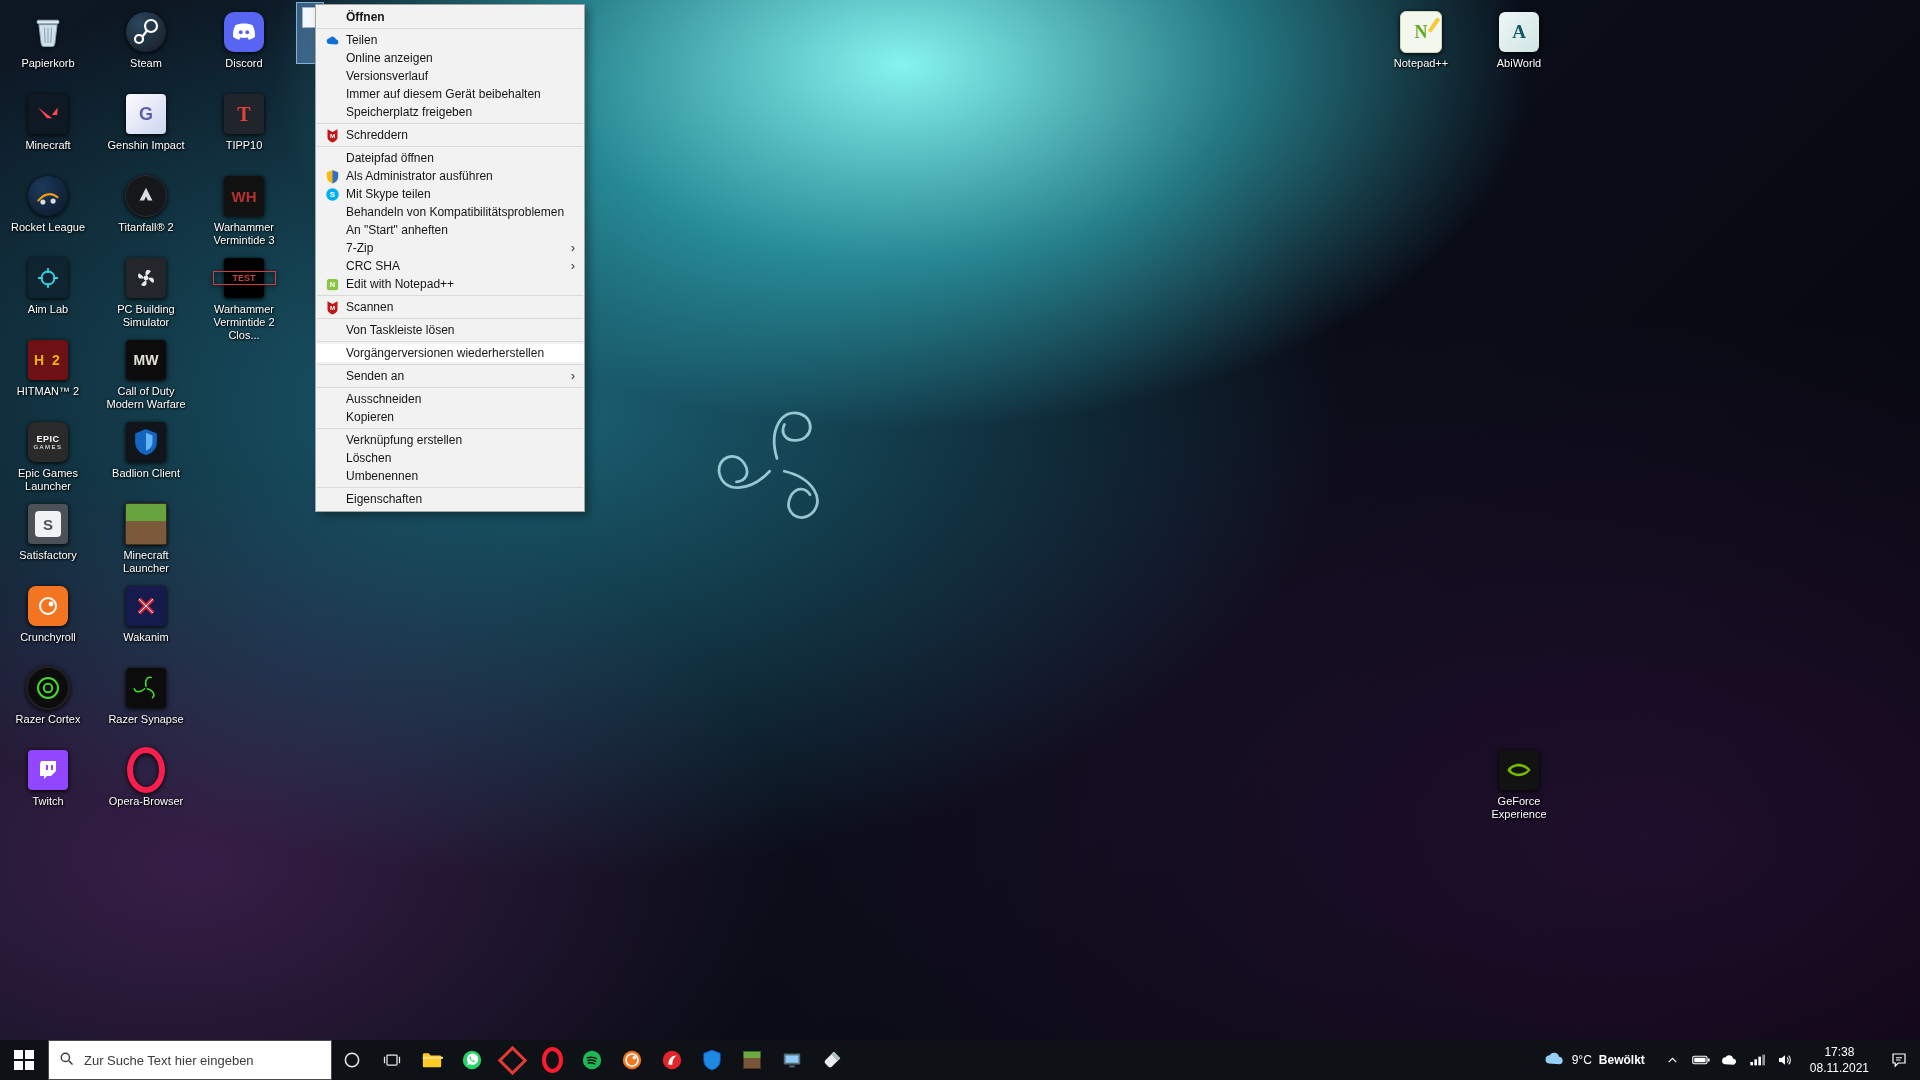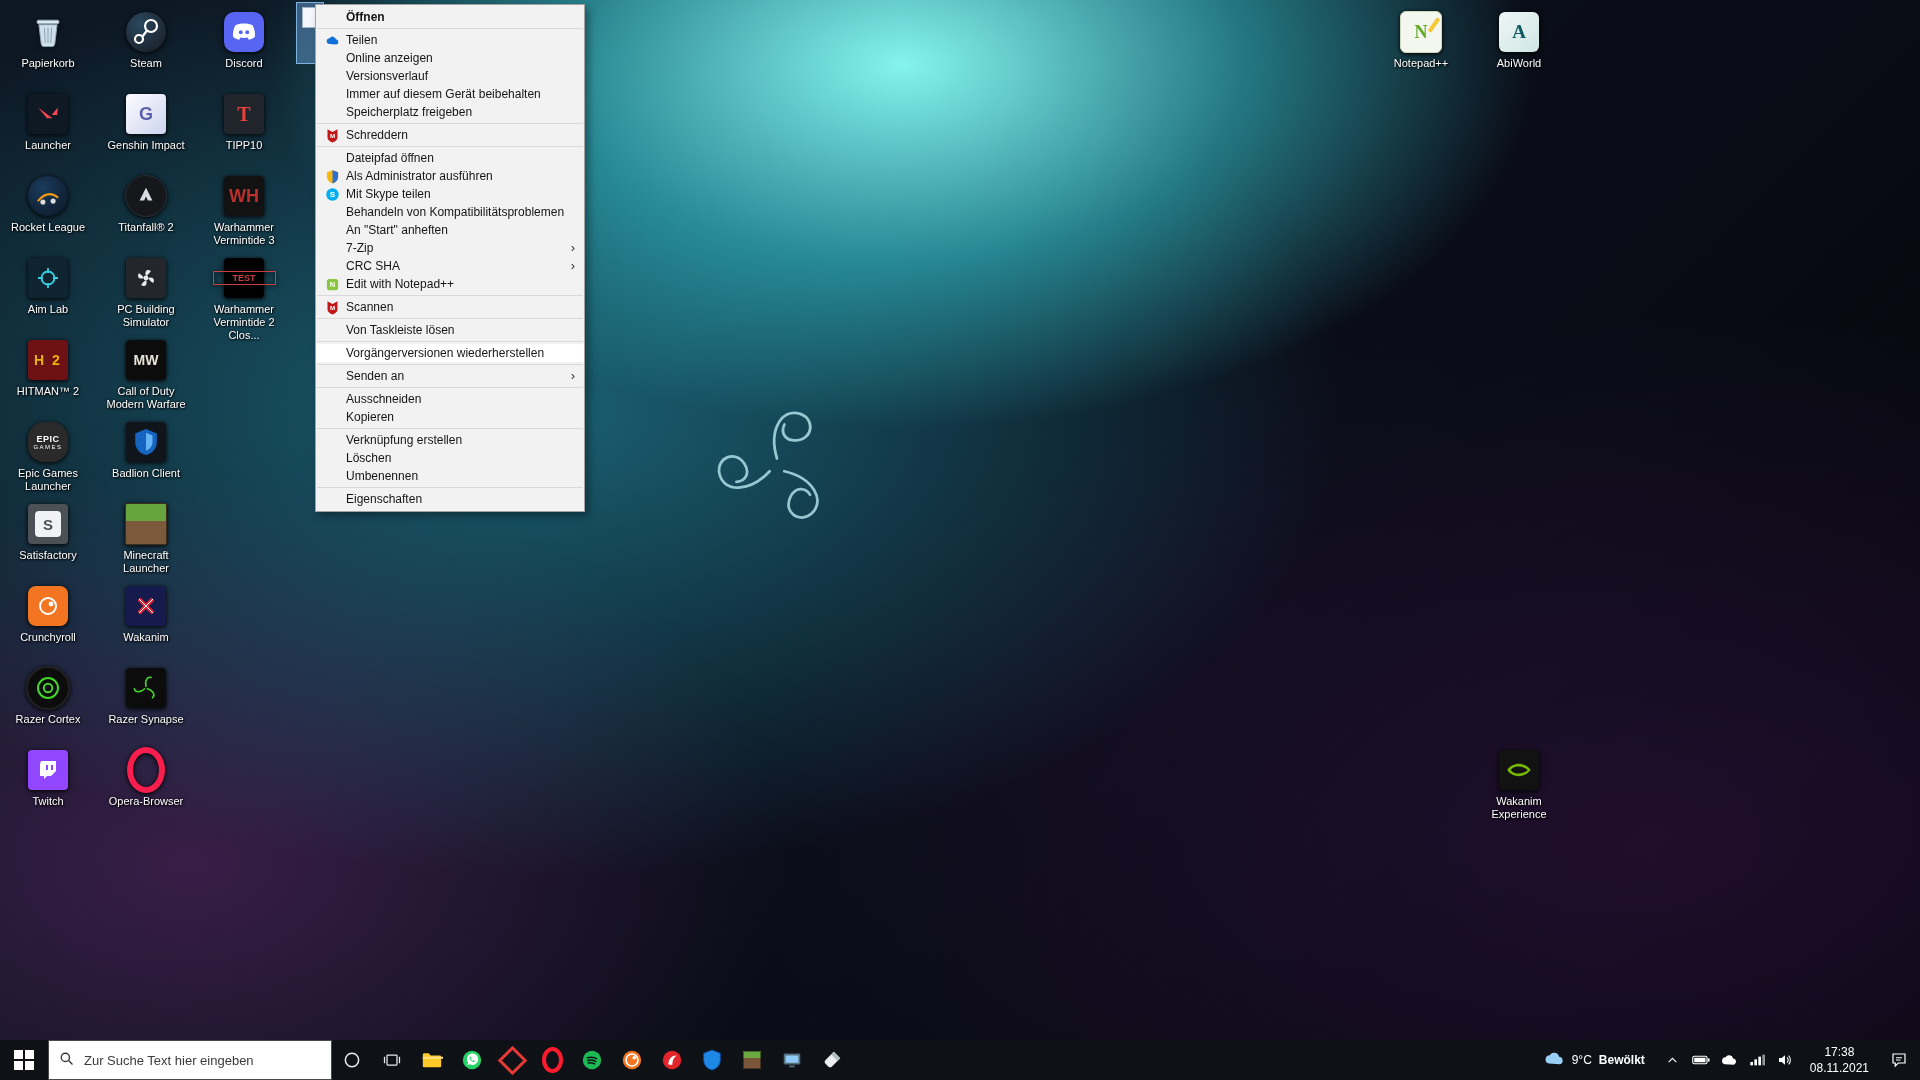--- a/index.html
+++ b/index.html
@@ -107,21 +107,21 @@
   </div>
       <div class="desk-icon" style="left:4px;top:92px">
     <div class="tile">
           <div class="tile-sq" style="background:#0f1923">
             <svg viewBox="0 0 24 24" width="26">
               <path d="M3 6 l8 10 h5 Z" fill="#ff4655"></path>
               <path d="M21 6 l-5.5 7 h5 Z" fill="#ff4655"></path>
             </svg>
           </div>
         </div>
-    <div class="desk-label">Launcher</div>
+    <div class="desk-label">Minecraft</div>
   </div>
       <div class="desk-icon" style="left:102px;top:92px">
     <div class="tile">
           <div class="tile-sq" style="background:linear-gradient(135deg,#fdfbff,#cdd5ef);color:#5a5fa8;font-weight:bold;font-size:18px">G</div>
         </div>
     <div class="desk-label">Genshin Impact</div>
   </div>
       <div class="desk-icon" style="left:200px;top:92px">
     <div class="tile">
           <div class="tile-sq" style="background:#20242b">
@@ -148,21 +148,21 @@
             <svg viewBox="0 0 24 24" width="22">
               <path d="M12 3 L19 17 H14 L12 12.5 L10 17 H5 Z" fill="#d9dde2"></path>
             </svg>
           </div>
         </div>
     <div class="desk-label">Titanfall® 2</div>
   </div>
       <div class="desk-icon" style="left:200px;top:174px">
     <div class="tile">
           <div class="tile-sq" style="background:#121212">
-            <span style="color:#b8312f;font-weight:bold;font-size:18px">WH</span>
+            <span style="color:#b8312f;font-weight:bold;font-size:15px">WH</span>
           </div>
         </div>
     <div class="desk-label">Warhammer Vermintide 3</div>
   </div>
       <div class="desk-icon" style="left:4px;top:256px">
     <div class="tile">
           <div class="tile-sq" style="background:#0e2430">
             <svg viewBox="0 0 24 24" width="24">
               <circle cx="12" cy="12" r="6.5" fill="none" stroke="#35d0e0" stroke-width="1.8"></circle>
               <path d="M12 2v5 M12 17v5 M2 12h5 M17 12h5" stroke="#35d0e0" stroke-width="1.8"></path>
@@ -204,21 +204,21 @@
       <div class="desk-icon" style="left:102px;top:338px">
     <div class="tile">
           <div class="tile-sq" style="background:#0c0c0c">
             <span style="font-weight:bold;font-size:14px;color:#e6e2d8">MW</span>
           </div>
         </div>
     <div class="desk-label">Call of Duty Modern Warfare</div>
   </div>
       <div class="desk-icon" style="left:4px;top:420px">
     <div class="tile">
-          <div class="tile-sq" style="background:#2a2a2a;border-radius:16px">
+          <div class="tile-sq" style="background:#2a2a2a;border-radius:8px">
             <span style="color:#fff;font-weight:bold;font-size:9px;letter-spacing:.5px">EPIC</span>
             <span style="color:#fff;font-size:6px;letter-spacing:1.5px">GAMES</span>
           </div>
         </div>
     <div class="desk-label">Epic Games Launcher</div>
   </div>
       <div class="desk-icon" style="left:102px;top:420px">
     <div class="tile">
           <div class="tile-sq" style="background:#10151c">
             <svg viewBox="0 0 24 26" width="26">
@@ -328,21 +328,21 @@
     <div class="desk-label">AbiWorld</div>
   </div>
       <div class="desk-icon" style="left:1475px;top:748px">
     <div class="tile">
           <div class="tile-sq" style="background:#121212">
             <svg viewBox="0 0 24 24" width="28">
               <path d="M9 7 C5 8 3 10 2 12 C3 14 5 16 9 17 C14 18 19 16 22 12 C19 8 14 6 9 7 Z M10 9 C13.5 8.5 17.5 10 19.5 12 C17.5 14 13.5 15.5 10 15 C7 14.5 5.5 13 5 12 C5.5 11 7 9.5 10 9 Z" fill="#76b900" fill-rule="evenodd"></path>
             </svg>
           </div>
         </div>
-    <div class="desk-label">Wakanim Experience</div>
+    <div class="desk-label">GeForce Experience</div>
   </div>
     </div>
 
   <div class="selected-file">
     <div class="doc"></div>
   </div>
 
   <div id="context-menu" class="context-menu" style="left: 315px; top: 4px; width: 268px;">
       <div class="menu-item bold"><span>Öffnen</span></div>
       <div class="menu-sep"></div>

